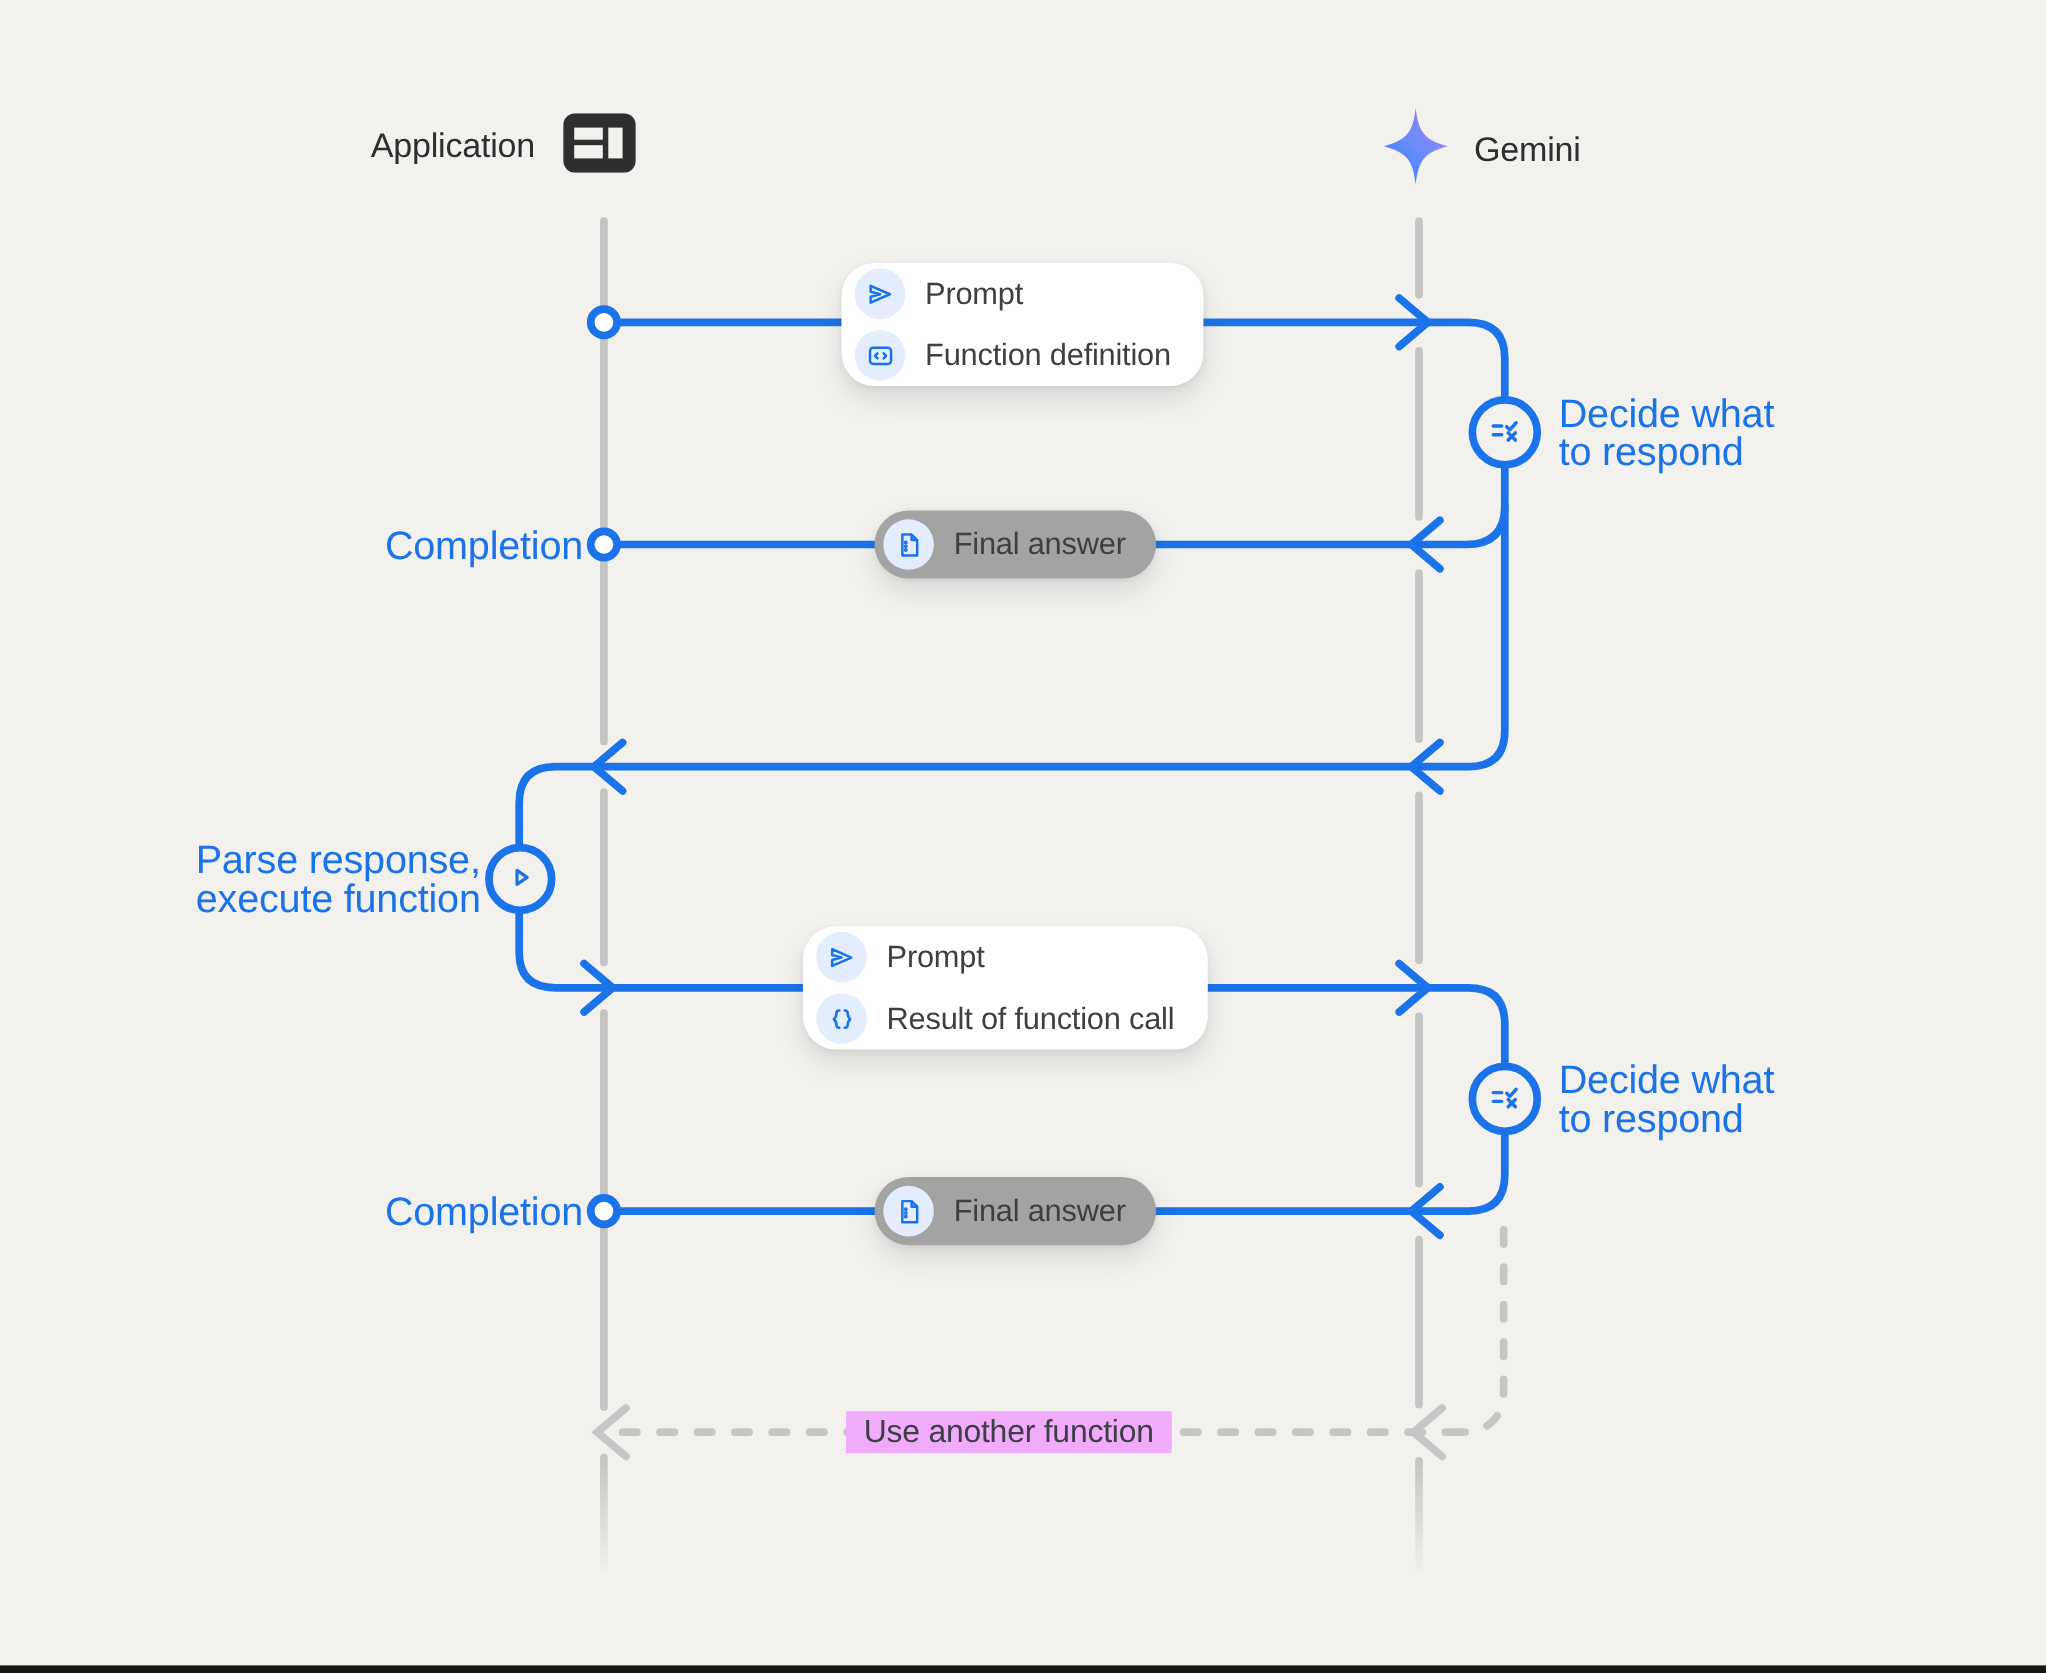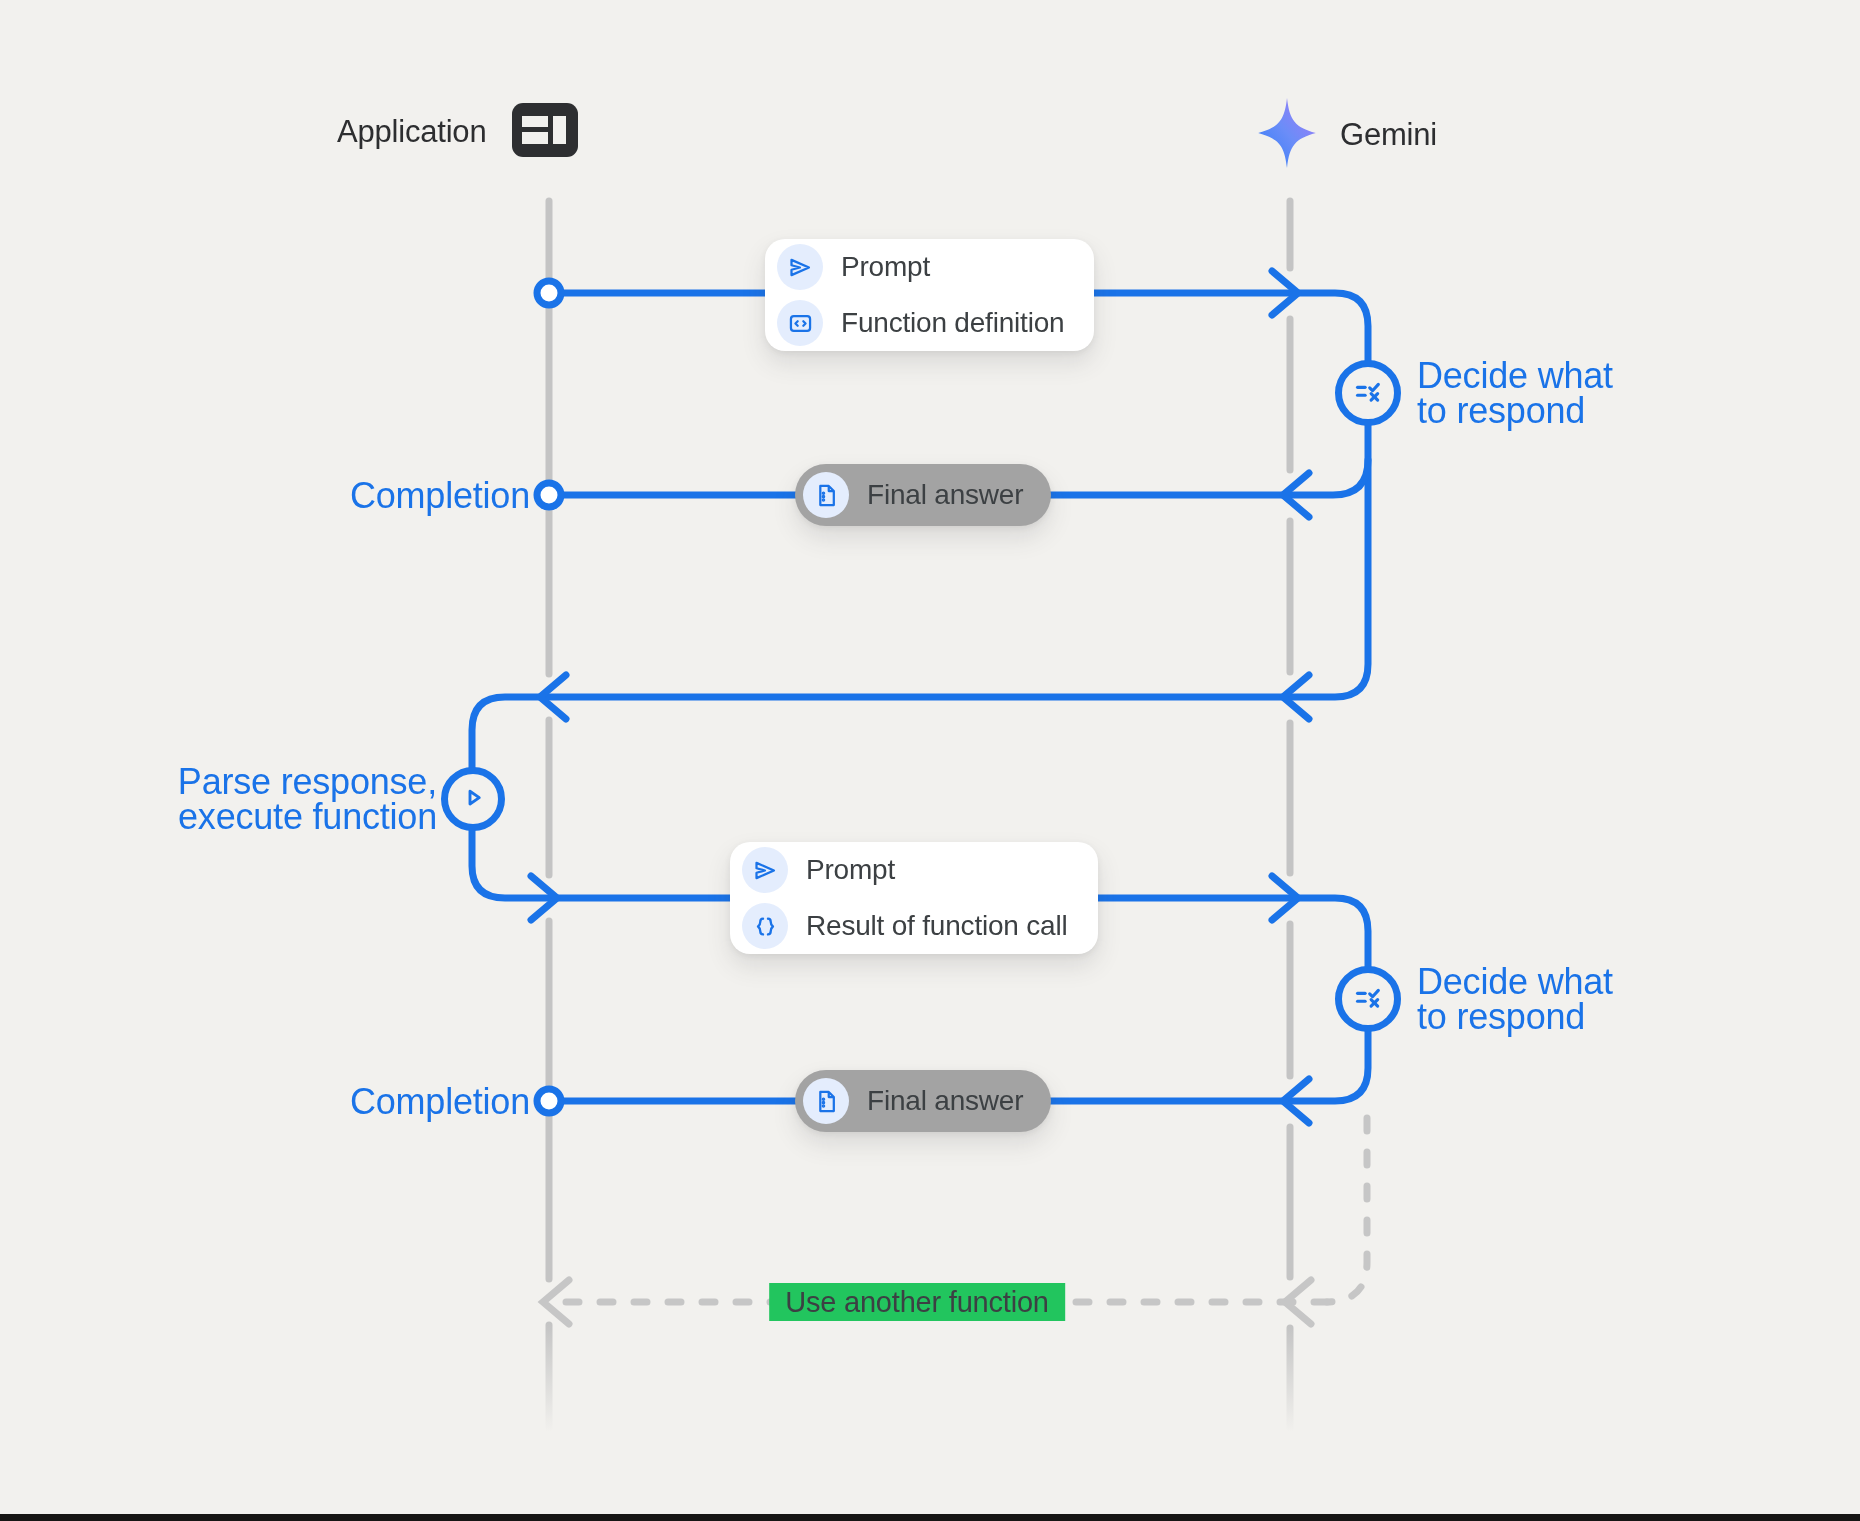--- a/index.html
+++ b/index.html
@@ -13,21 +13,21 @@
   .flow-svg{position:absolute;left:0;top:0;}
 
   
   .actor-header{position:absolute;display:flex;align-items:center;justify-content:flex-end;}
   .actor-label{font-size:31px;font-weight:500;color:#2d2e30;letter-spacing:-0.2px;}
   .app-header{left:337px;top:103px;gap:26px;}
   .gemini-header{left:1258px;top:98px;gap:24px;}
 
   
   .msg-card{
-    position:absolute;background:#ffffff;border-radius:20px;
+    position:absolute;background:#ffffff;border-radius:30px;
     display:flex;flex-direction:column;justify-content:center;gap:10px;
     padding:0 30px 0 12px;width:max-content;
     box-shadow:0 12px 24px rgba(60,64,67,.13),0 2px 6px rgba(60,64,67,.08);
   }
   .msg-pill{
     position:absolute;background:#a3a3a3;border-radius:31px;height:62px;
     display:flex;align-items:center;gap:18px;
     padding:0 28px 0 8px;width:max-content;
     box-shadow:0 12px 24px rgba(60,64,67,.13),0 2px 6px rgba(60,64,67,.08);
   }
@@ -45,21 +45,21 @@
   
   .flow-circle{
     position:absolute;box-sizing:border-box;border:7px solid #1a73e8;border-radius:50%;
     background:#f2f1ee;display:flex;align-items:center;justify-content:center;
   }
   .decide-circle{width:66px;height:66px;}
   .parse-circle{width:64px;height:64px;}
 
   .loop-label{
     position:absolute;left:917px;top:1283px;transform:translateX(-50%);
-    background:#22c55e;padding:0 16px;font-size:29px;color:#3c4043;
+    background:#f0abfc;padding:0 16px;font-size:29px;color:#3c4043;
     line-height:38px;letter-spacing:-0.2px;white-space:pre;
   }
   .bottom-bar{position:absolute;left:0;right:0;bottom:0;height:7px;background:#161514;}
 </style>
 </head>
 <body>
 
 <div class="stage">
 
   <svg class="flow-svg" width="1860" height="1521" viewBox="0 0 1860 1521">

